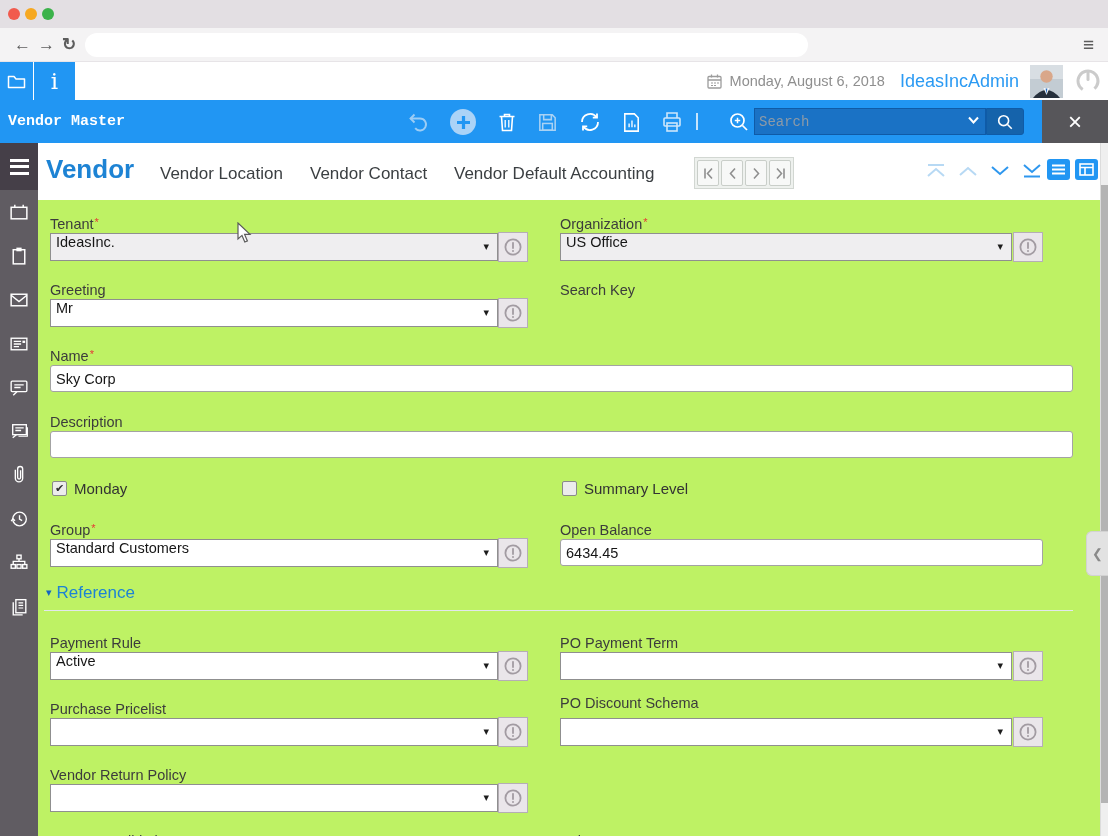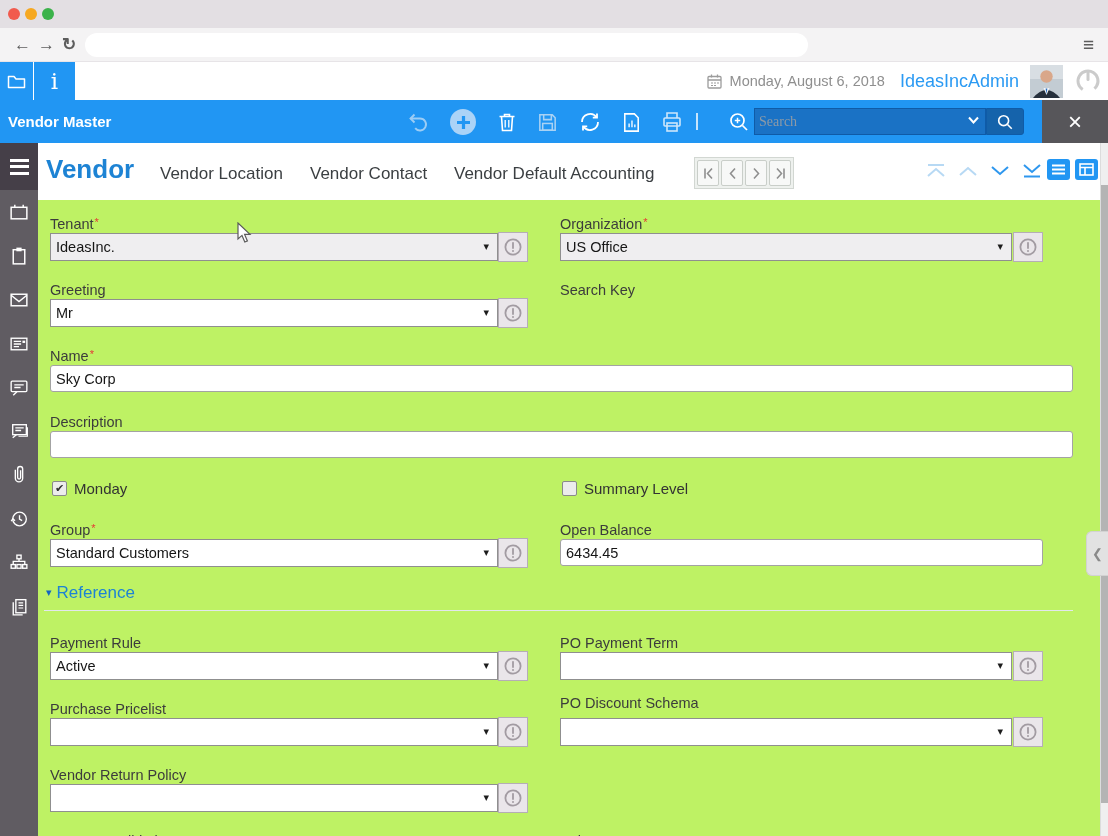--- a/index.html
+++ b/index.html
@@ -28,26 +28,26 @@
   #tab-logo { left:34px; width:41px; }
   #logo-i { color:#fff; font-family:"DejaVu Serif",serif; font-size:23px; line-height:38px; }
   #header-right { position:absolute; right:6px; top:0; height:38px; display:flex; align-items:center; gap:7px; }
   #header-date { color:#8f8f8f; font-size:14.5px; }
   #header-user { color:#2b9af3; font-size:18px; margin-left:8px; }
   #avatar { width:33px; height:33px; overflow:hidden; margin-left:4px; }
   #powerbtn { width:28px; height:28px; margin-left:4px; background:none; border:none; cursor:pointer; }
 
   
   #bluebar { left:0; top:100px; width:1108px; height:43px; background:#2196f3; }
-  #vm-title { position:absolute; left:8px; top:13px; color:#fff; font-size:15px; font-weight:bold; }
+  #vm-title { position:absolute; left:8px; top:13px; color:#fff; font-size:15px; font-weight:bold;font-family:Liberation Mono, monospace; }
   .tbico { position:absolute; top:10px; width:24px; height:24px; background:none; border:none; padding:0; cursor:pointer; }
   #tb-plus-circle { width:26px; height:26px; border-radius:50%; background:#abd3f7; display:flex; align-items:center; justify-content:center; }
   #tb-sep { position:absolute; left:696px; top:13px; width:2px; height:17px; background:rgba(255,255,255,.75); }
   #tb-search-box { position:absolute; left:754px; top:8px; width:232px; height:27px; background:#1a72c5; border:1px solid #0f5ba7; }
-  #tb-search-input { position:absolute; left:4px; top:0; width:200px; height:25px; background:transparent; border:none; outline:none; color:#fef9c3; font-size:14px; font-family:Liberation Serif, serif; }
+  #tb-search-input { position:absolute; left:4px; top:0; width:200px; height:25px; background:transparent; border:none; outline:none; color:#fef9c3; font-size:14px; font-family:Liberation Mono, monospace; }
   #tb-search-input::placeholder { color:#8d9aa7; }
   #tb-search-chevron { position:absolute; right:6px; top:7px; }
   #tb-search-btn { position:absolute; left:986px; top:8px; width:38px; height:27px; background:#1563ab; border:1px solid #0f5ba7; border-radius:0 3px 3px 0; cursor:pointer; display:flex; align-items:center; justify-content:center; }
   #tb-close { position:absolute; left:1042px; top:0; width:66px; height:43px; background:#57565a; border:none; color:#fff; font-size:24px; line-height:43px; cursor:pointer; }
 
   
   #sidebar { left:0; top:143px; width:38px; height:693px; background:#605c62; }
   #side-menu { position:absolute; left:0; top:0; width:38px; height:47px; background:#453f48; display:flex; flex-direction:column; gap:3.5px; align-items:center; justify-content:center; cursor:pointer; }
   #side-menu i { display:block; width:19px; height:3px; background:#fff; }
   .sideicon { position:absolute; left:8px; width:22px; height:22px; cursor:pointer; }
@@ -58,21 +58,21 @@
   .tab { position:absolute; top:21px; color:#3b3f42; font-size:17px; cursor:pointer; }
   #recnav { position:absolute; left:656px; top:14px; height:32px; background:#eef1ee; border:1px solid #d2d7d2; padding:2px; display:flex; gap:2px; }
   .recbtn { width:22px; height:26px; background:#f7f8f7; border:1px solid #c9cec9; border-radius:2px; display:flex; align-items:center; justify-content:center; cursor:pointer; }
   .chevbtn { position:absolute; top:19px; width:22px; height:18px; background:none; border:none; padding:0; cursor:pointer; }
   .viewbtn { position:absolute; top:16px; width:23px; height:21px; background:#2196f3; border:none; border-radius:3px; display:flex; align-items:center; justify-content:center; cursor:pointer; }
 
   
   #content { left:38px; top:200px; width:1062px; height:636px; background:#bef264; overflow:hidden; }
   .flabel { position:absolute; font-size:14.5px; color:#3c3c3c; white-space:nowrap; }
   .req { color:#e53935; font-size:11px; vertical-align:top; margin-left:1px; }
-  .combo { position:absolute; height:28px; background:#fff; border:1px solid #8f8f8f; display:flex; align-items:center; padding:0 20px 0 5px; font-size:14.5px; color:#161616; cursor:pointer; }
+  .combo { position:absolute; height:28px; background:#fff; border:1px solid #8f8f8f; display:flex; padding:0 20px 0 5px; font-size:14.5px; color:#161616; cursor:pointer; }
   .combo.ro { background:#efeef0; }
   .carr { position:absolute; right:8px; top:6px; font-size:11px; color:#1c1c1c; }
   .infobtn { position:absolute; width:30px; height:30px; background:#eae6ea; border:1px solid #b5aeb5; display:flex; align-items:center; justify-content:center; cursor:pointer; }
   .tinput { position:absolute; height:27px; background:#fff; border:1px solid #a3a3a3; border-radius:3px; padding:0 5px; font-size:14.5px; color:#161616; font-family:inherit; outline:none; }
   .cbrow { position:absolute; display:flex; align-items:center; gap:7px; }
   .cb { width:15px; height:15px; background:#ececec; border:1px solid #8a8a8a; border-radius:2px; font-size:11px; line-height:13px; text-align:center; color:#2e2e2e; cursor:pointer; }
   .cblabel { font-size:15px; color:#333; }
   #sec-ref { position:absolute; left:8px; top:383px; color:#1d83d4; font-size:17px; cursor:pointer; }
   #sec-ref .tri { font-size:11px; color:#1565c0; margin-right:5px; vertical-align:2px; }
   #sec-divider { position:absolute; left:6px; top:410px; width:1029px; height:1px; background:#e2e7ec; }

